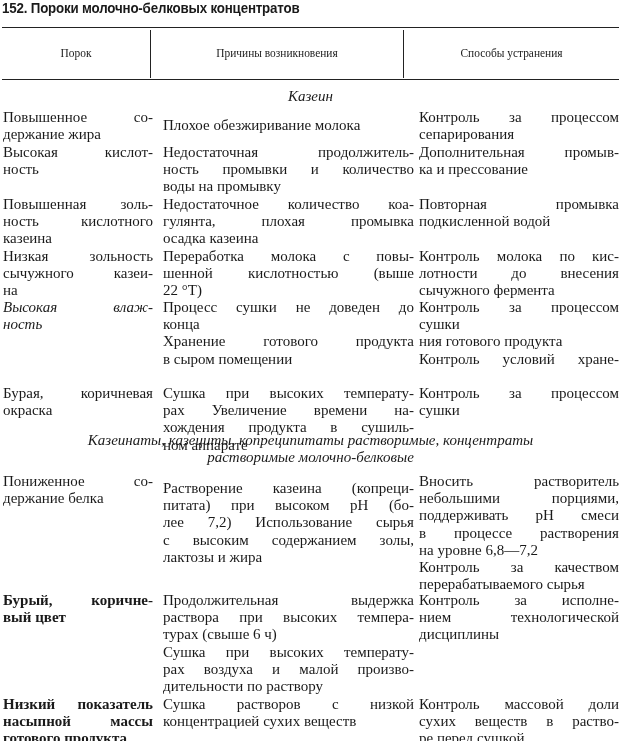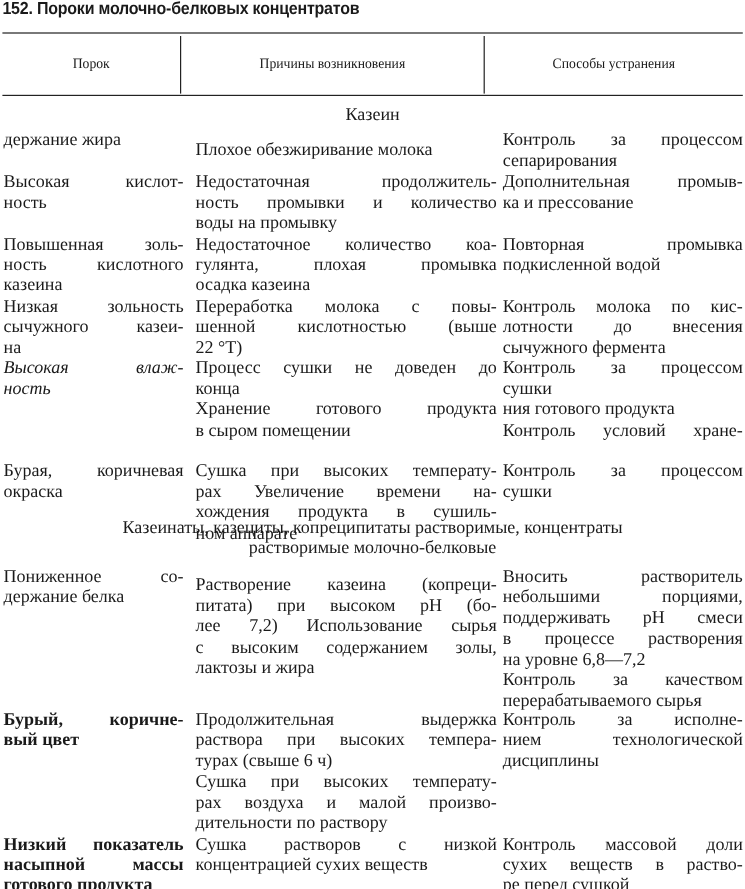--- a/index.html
+++ b/index.html
@@ -16,21 +16,21 @@
   }
   .hline { position: absolute; left: 2px; width: 617px; height: 0; border-top: 1.6px solid #222; }
   .vline { position: absolute; width: 0; border-left: 1.4px solid #222; }
   .hdr {
     position: absolute; top: 27px; height: 52px;
     display: flex; align-items: center; justify-content: center;
     font-size: 12px; transform: scaleX(0.95);
   }
   .section {
     position: absolute; left: 0; width: 621px; text-align: center;
-    font-size: 15px; line-height: 17px;
+    font-style: italic; font-size: 15px; line-height: 17px;
   }
   .cell {
     position: absolute; font-size: 15px; line-height: 17.2px;
     text-align: justify; text-align-last: left; white-space: pre-line;
   }
   .c1 { left: 3px; width: 150px; }
   .c2 { left: 163px; width: 251px; }
   .c3 { left: 419px; width: 200px; }
   .bold { font-weight: bold; }
   .line { display: block; text-align-last: justify; }
@@ -45,21 +45,21 @@
 <div class="hline" style="top:79px"></div>
 <div class="vline" style="left:150px; top:30px; height:48px"></div>
 <div class="vline" style="left:403px; top:30px; height:48px"></div>
 
 <div class="hdr" style="left:2px; width:148px">Порок</div>
 <div class="hdr" style="left:151px; width:252px">Причины возникновения</div>
 <div class="hdr" style="left:404px; width:215px">Способы устранения</div>
 
 <div id="body-area">
     <div class="section" style="top: 88px;">Казеин</div>
-    <div class="cell c1" style="top: 109px;"><span class="line last">держание жира</span></div>
+    <div class="cell c1" style="top: 109px;"><span class="line">Повышенное со-</span><span class="line last">держание жира</span></div>
     <div class="cell c2" style="top: 117px;"><span class="line last">Плохое обезжиривание молока</span></div>
     <div class="cell c3" style="top: 109px;"><span class="line">Контроль за процессом</span><span class="line last">сепарирования</span></div>
     <div class="cell c1" style="top: 144px;"><span class="line">Высокая кислот-</span><span class="line last">ность</span></div>
     <div class="cell c2" style="top: 144px;"><span class="line">Недостаточная продолжитель-</span><span class="line">ность промывки и количество</span><span class="line last">воды на промывку</span></div>
     <div class="cell c3" style="top: 144px;"><span class="line">Дополнительная промыв-</span><span class="line last">ка и прессование</span></div>
     <div class="cell c1" style="top: 196px; font-family: Liberation Serif, serif;"><span class="line">Повышенная золь-</span><span class="line">ность кислотного</span><span class="line last">казеина</span></div>
     <div class="cell c2" style="top: 196px;"><span class="line">Недостаточное количество коа-</span><span class="line">гулянта, плохая промывка</span><span class="line last">осадка казеина</span></div>
     <div class="cell c3" style="top: 196px;"><span class="line">Повторная промывка</span><span class="line last">подкисленной водой</span></div>
     <div class="cell c1" style="top: 248px;"><span class="line">Низкая зольность</span><span class="line">сычужного казеи-</span><span class="line last">на</span></div>
     <div class="cell c2" style="top: 248px;"><span class="line">Переработка молока с повы-</span><span class="line">шенной кислотностью (выше</span><span class="line last">22 °Т)</span></div>

